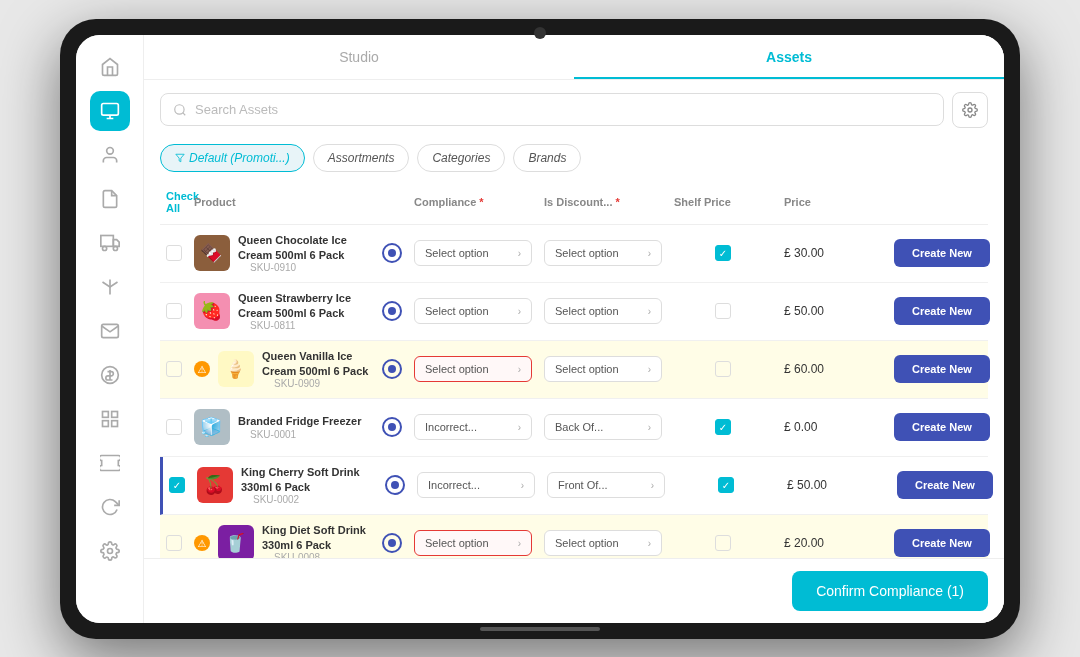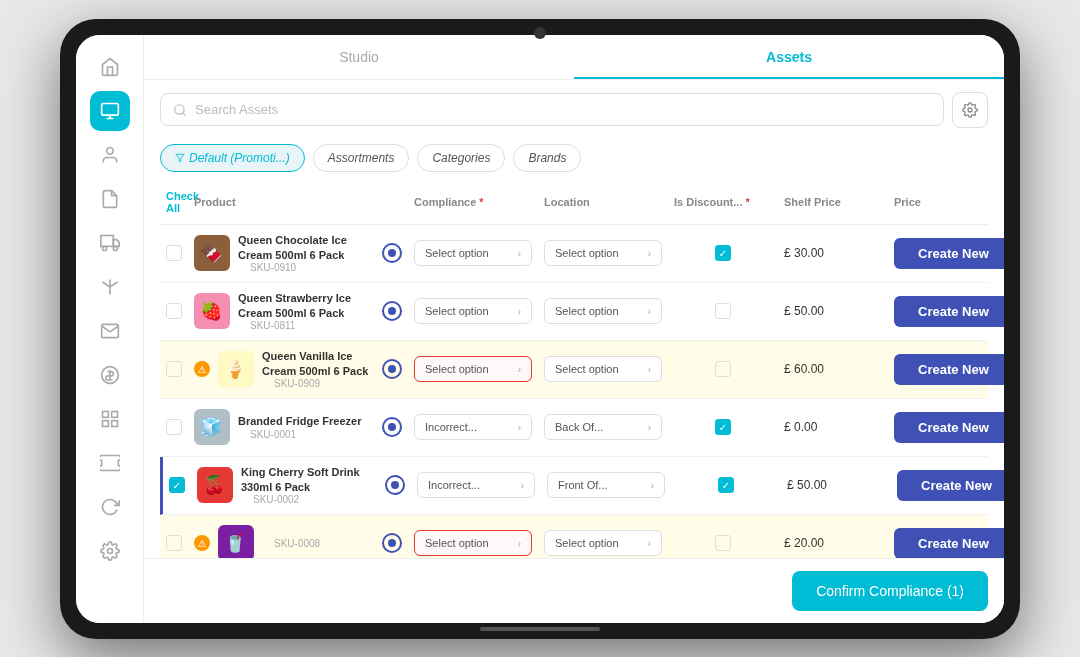--- a/index.html
+++ b/index.html
@@ -312,22 +312,22 @@
     .price-cell {
       font-size: 12px;
       color: #333;
     }
     
     .create-new-btn {
       background: #3f51b5;
       color: #fff;
       border: none;
       border-radius: 6px;
-      padding: 8px 24px;
-      font-size: 13px;
+      padding: 8px 18px;
+      font-size: 11px;
       font-weight: 600;
       cursor: pointer;
       white-space: nowrap;
     }
     
     .bottom-bar {
       padding: 12px 16px;
       background: #fff;
       border-top: 1px solid #eee;
       display: flex;
@@ -481,21 +481,20 @@
       <div class="table-container">
         <div class="table-header">
           <div class="th">
               <a class="check-all">Check All</a>
             </div>
           <div class="th">Product</div>
           <div class="th">
               <span>Compliance</span>
               <span class="required">*</span>
             </div>
-          <div class="th">Location</div>
           <div class="th">
               <span>Is Discount...</span>
               <span class="required"> *</span>
             </div>
           <div class="th">Shelf Price</div>
           <div class="th">Price</div>
         </div>
 
         <div id="table-body">
             <div class="table-row">
@@ -665,20 +664,21 @@
             </div>
             <div class="table-row highlighted">
               <div class="td">
                 <div class="checkbox"></div>
               </div>
               <div class="td">
     <div class="product-cell">
       <div class="warning-icon">⚠</div>
       <div class="product-img" style="background:#7B1FA2;">🥤</div>
       <div class="product-info">
+        <div class="product-name">King Diet Soft Drink 330ml 6 Pack</div>
         <div class="product-sku">SKU-0008</div>
       </div>
       <div class="radio-btn"></div>
     </div>
   </div>
               <div class="td">
                 <div class="select-option error">
                   <span>Select option</span>
                   <span class="chevron">›</span>
                 </div>

